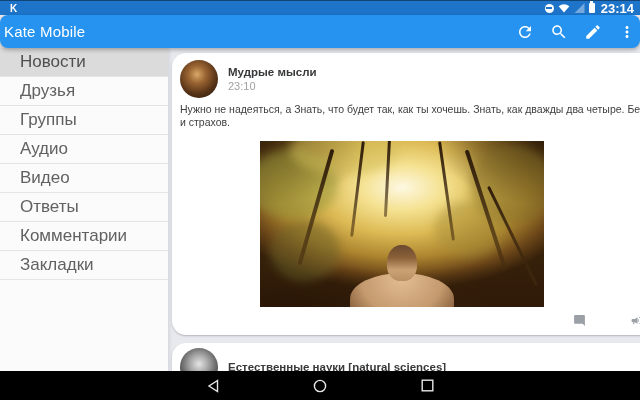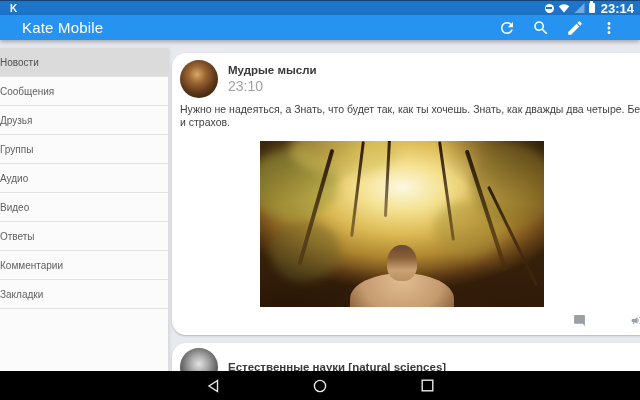--- a/index.html
+++ b/index.html
@@ -14,61 +14,61 @@
     color: #fff; padding: 0 6px; border-top: 1px solid rgba(0,0,0,.4);
   }
   .k-badge { font-size: 10px; font-weight: bold; color: #fff; margin-left: 4px; letter-spacing: .5px; }
   .status-right { margin-left: auto; display: flex; align-items: center; gap: 4px; }
   .dnd-icon { width: 9px; height: 9px; border-radius: 50%; background: #fff; position: relative; }
   .dnd-icon::after { content:""; position: absolute; left: 1.5px; right: 1.5px; top: 3.6px; height: 1.8px; background: #1d74c9; }
   .status-time { font-size: 13px; font-weight: bold; margin-left: 2px; }
 
   
   .app-bar {
-    position: absolute; top: 15px; left: 0; width: 640px; height: 25px;
+    position: absolute; top: 15px; left: 0; width: 640px; height: 33px;
     background: #2593ef; display: flex; align-items: center;
-    box-shadow: 0 2px 4px rgba(0,0,0,.28); z-index: 5; padding: 0 22px;
+    box-shadow: 0 2px 4px rgba(0,0,0,.28); z-index: 5; padding: 0 4px; border-radius: 8px;
   }
   .app-title { color: #fff; font-size: 15px; font-weight: 500; letter-spacing: .2px; }
   .app-actions { margin-left: auto; display: flex; align-items: center; gap: 15px; }
   .action-btn { width: 19px; height: 19px; display: flex; align-items: center; justify-content: center; cursor: pointer; }
   .action-btn svg { width: 18px; height: 18px; fill: #fff; }
 
   
   .body { position: absolute; top: 48px; left: 0; width: 640px; height: 323px; display: flex; }
 
   
   .sidebar {
     width: 168px; height: 100%; background: #fbfbfb; flex: none;
     box-shadow: 2px 0 3px rgba(0,0,0,.07); z-index: 2; overflow: hidden;
   }
   .side-item {
-    height: 29px; display: flex; align-items: center; padding-left: 0;
-    font-size: 10px; color: #616161; border-bottom: 1px solid #e4e4e4;
+    height: 29px; display: flex; align-items: center; padding-left: 20px;
+    font-size: 17px; color: #616161; border-bottom: 1px solid #e4e4e4;
     cursor: pointer; background: #fbfbfb;
   }
   .side-item.selected { background: #dbdbdb; color: #4f4f4f; }
 
   
   .main { flex: 1; position: relative; background: #e7e9ef; overflow: hidden; }
 
   .card {
     position: absolute; left: 4px; width: 542px; background: #fff;
     border-radius: 14px; box-shadow: 0 1px 2px rgba(0,0,0,.22);
   }
   .card.post-1 { top: 5px; height: 282px; }
   .card.post-2 { top: 295px; height: 60px; }
 
   .post-header { position: absolute; top: 7px; left: 8px; display: flex; align-items: center; }
   .avatar { width: 38px; height: 38px; border-radius: 50%; flex: none; }
   .avatar.a1 { background: radial-gradient(circle at 45% 38%, #d8a868 0%, #9a6432 28%, #5a3518 60%, #1f1208 100%); }
   .avatar.a2 { background: radial-gradient(circle at 50% 42%, #e4e4e4 0%, #a6a6a6 32%, #555 68%, #1e1e1e 100%); }
   .post-head-text { margin-left: 10px; }
   .post-author { font-size: 11.5px; font-weight: bold; color: #37393b; }
-  .post-time { font-size: 14px; color: #a2a2a2; margin-top: 2px; }
+  .post-time { font-size: 11px; color: #a2a2a2; margin-top: 2px; }
 
   .post-text {
     position: absolute; top: 50px; left: 8px; right: 10px;
     font-size: 10.5px; line-height: 12.5px; color: #3e3e3e;
   }
 
   
   .photo {
     position: absolute; top: 88px; left: 88px; width: 284px; height: 166px;
     overflow: hidden; cursor: pointer;
@@ -155,23 +155,20 @@
           </svg>
       </span>
     </div>
   </div>
 
   <div class="body">
 
     <div class="sidebar">
       <div class="side-item selected">
           <span>Новости</span>
-        </div>
-      <div class="side-item">
-          <span>Сообщения</span>
         </div>
       <div class="side-item">
           <span>Друзья</span>
         </div>
       <div class="side-item">
           <span>Группы</span>
         </div>
       <div class="side-item">
           <span>Аудио</span>
         </div>

